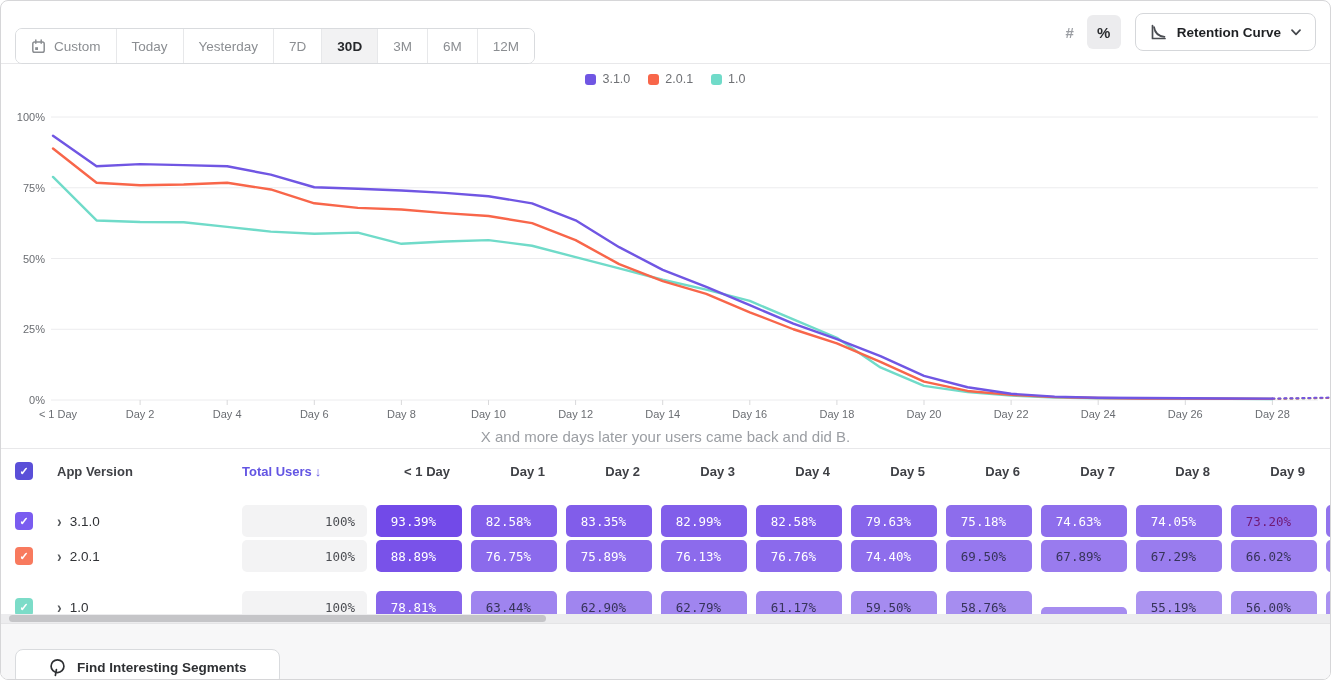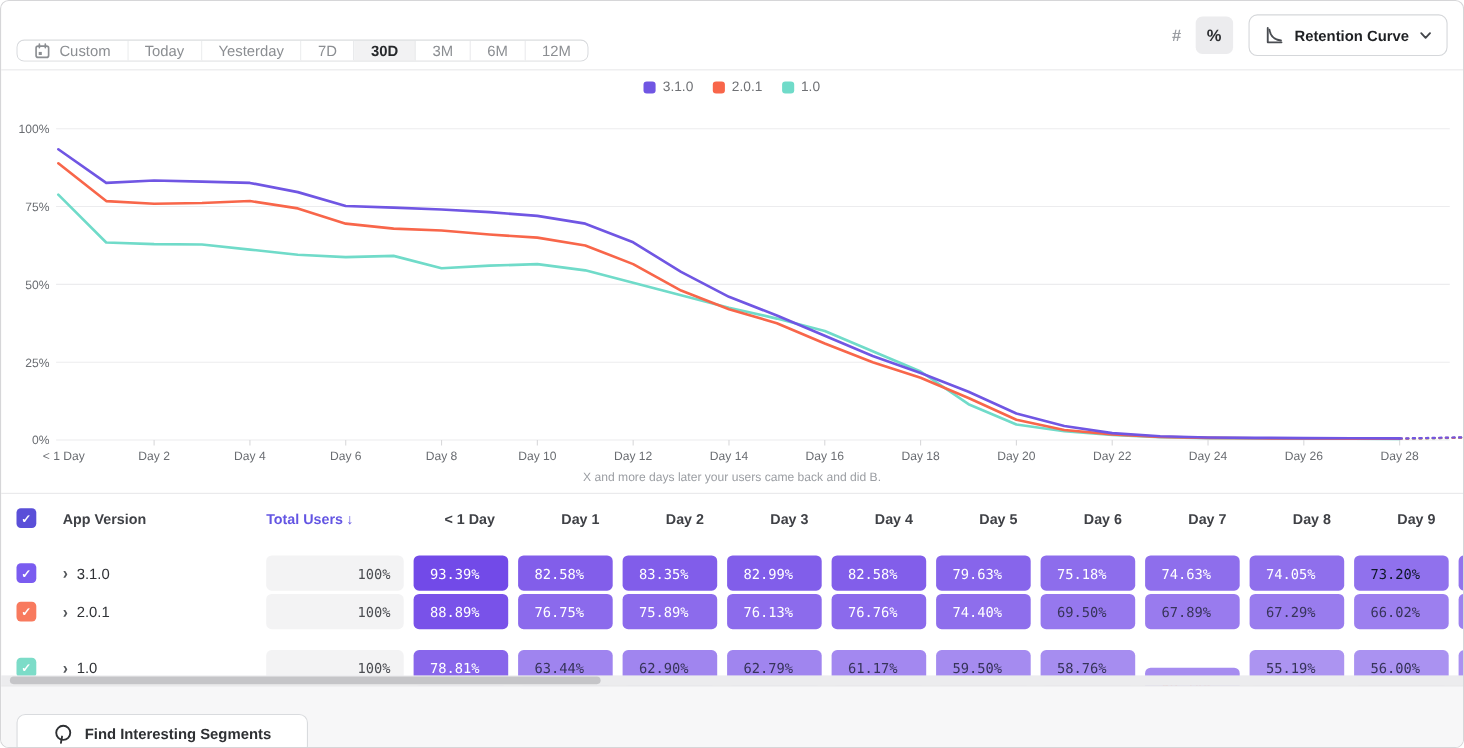--- a/index.html
+++ b/index.html
@@ -5,21 +5,21 @@
   * { box-sizing: border-box; }
   html,body { margin:0; padding:0; background:#fff; }
   body { font-family:"Liberation Sans", sans-serif; }
   .app { position:relative; width:1331px; height:680px; border:1px solid #d6d6d8;
          border-radius:8px; overflow:hidden; background:#fff; }
 
   
   .toolbar { height:63px; border-bottom:1px solid #e8e8ea; display:flex;
              align-items:center; justify-content:space-between; padding:0 14px; }
   .dr-group { display:flex; border:1px solid #d9dbde; border-radius:7px;
-              overflow:hidden; height:20px; background:#fff;margin-top:28px; }
+              overflow:hidden; height:36px; background:#fff;margin-top:28px; }
   .dr-btn { display:flex; align-items:center; gap:8px; padding:0 15px; font-size:13.5px;
             color:#8b8e92; background:#fff; border:none; border-right:1px solid #e7e8ea;
             cursor:pointer; font-family:inherit; white-space:nowrap; }
   .dr-btn:last-child { border-right:none; }
   .dr-btn.selected { background:#f2f2f3; color:#26282b; font-weight:700; }
   .toolbar-right { display:flex; align-items:center; gap:14px; }
   .vm-group { display:flex; }
   .vm-btn { width:34px; height:34px; display:flex; align-items:center; justify-content:center;
             font-size:15px; border-radius:6px; color:#9b9ea3; font-weight:600; cursor:pointer; }
   .vm-btn.selected { background:#ececee; color:#2b2d30; }
@@ -28,21 +28,21 @@
   .ct-label { font-size:13.5px; font-weight:700; color:#1f2124; }
 
   
   .chart-section { position:relative; height:384px; }
   .legend { display:flex; justify-content:center; gap:18px; align-items:center;
             height:24px; padding-top:6px; }
   .legend-item { display:flex; gap:6px; align-items:center; font-size:12.5px;
                  color:#6f7control; color:#6f7175; cursor:pointer; }
   .swatch { width:11px; height:11px; border-radius:3px; }
   .chart-svg { display:block; }
-  .caption { text-align:center; font-size:11px; color:#9b9ea3; margin-top:4px; }
+  .caption { text-align:center; font-size:15px; color:#9b9ea3; margin-top:4px; }
 
   
   .table-section { border-top:1px solid #e8e8ea; padding-top:0; }
   .tgrid { display:grid; grid-template-columns:56px 185px 125px repeat(10,95px) 20px;
            align-items:center; }
   .thead { height:44px; }
   .th-check, .row-check { padding-left:14px; }
   .th-version { font-weight:700; font-size:13px; color:#3f4146; }
   .th-total { color:#6355e3; font-weight:700; font-size:13px; cursor:pointer;
               display:flex; align-items:center; gap:3px; }
@@ -233,21 +233,21 @@
           <div class="total-cell">100%</div>
           <div class="day-cell" style="background: rgba(104, 61, 230, 0.933); color: rgb(255, 255, 255);">93.39%</div>
           <div class="day-cell" style="background: rgba(104, 61, 230, 0.827); color: rgb(255, 255, 255);">82.58%</div>
           <div class="day-cell" style="background: rgba(104, 61, 230, 0.835); color: rgb(255, 255, 255);">83.35%</div>
           <div class="day-cell" style="background: rgba(104, 61, 230, 0.83); color: rgb(255, 255, 255);">82.99%</div>
           <div class="day-cell" style="background: rgba(104, 61, 230, 0.827); color: rgb(255, 255, 255);">82.58%</div>
           <div class="day-cell" style="background: rgba(104, 61, 230, 0.796); color: rgb(255, 255, 255);">79.63%</div>
           <div class="day-cell" style="background: rgba(104, 61, 230, 0.753); color: rgb(255, 255, 255);">75.18%</div>
           <div class="day-cell" style="background: rgba(104, 61, 230, 0.745); color: rgb(255, 255, 255);">74.63%</div>
           <div class="day-cell" style="background: rgba(104, 61, 230, 0.74); color: rgb(255, 255, 255);">74.05%</div>
-          <div class="day-cell" style="background: rgba(104, 61, 230, 0.733); color: #0f172a;">73.20%</div>
+          <div class="day-cell" style="background: rgba(104, 61, 230, 0.733); color: #701a75;">73.20%</div>
           <div class="sliver" style="background: rgba(104, 61, 230, 0.72);"></div>
         </div>
         <div class="tgrid trow">
           <div class="row-check">
             <div class="cb" style="background: rgb(248, 122, 94);">
               <span>✓</span>
             </div>
           </div>
           <div class="version-cell">
             <span class="chev">›</span>

